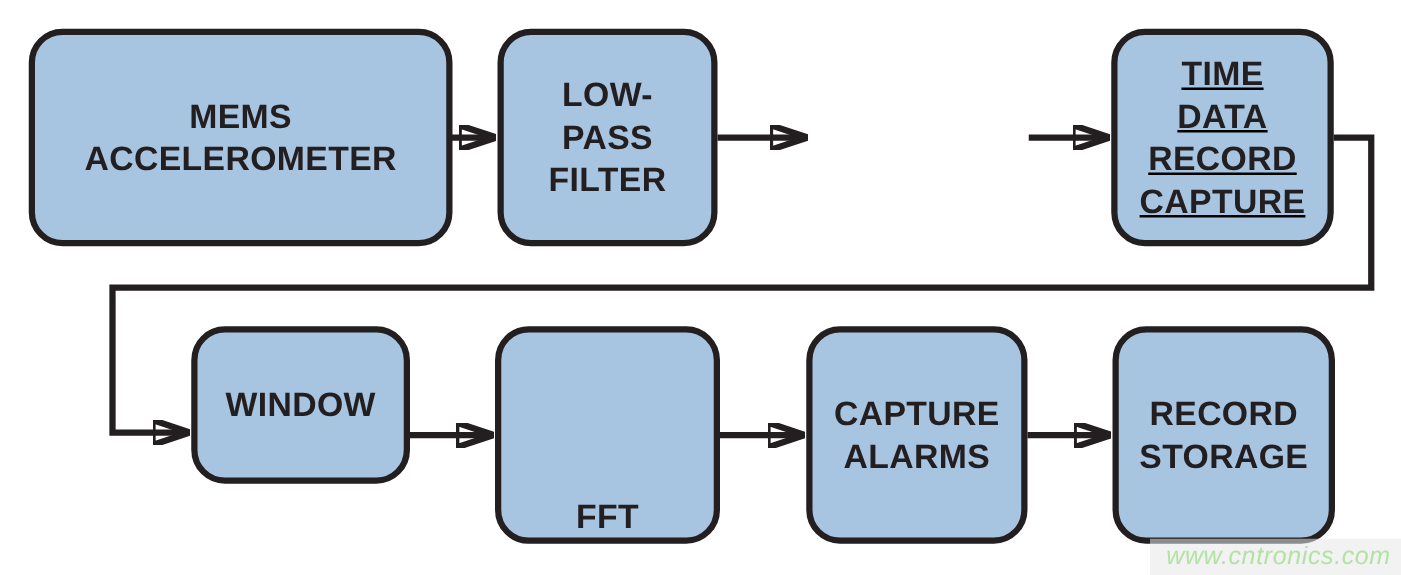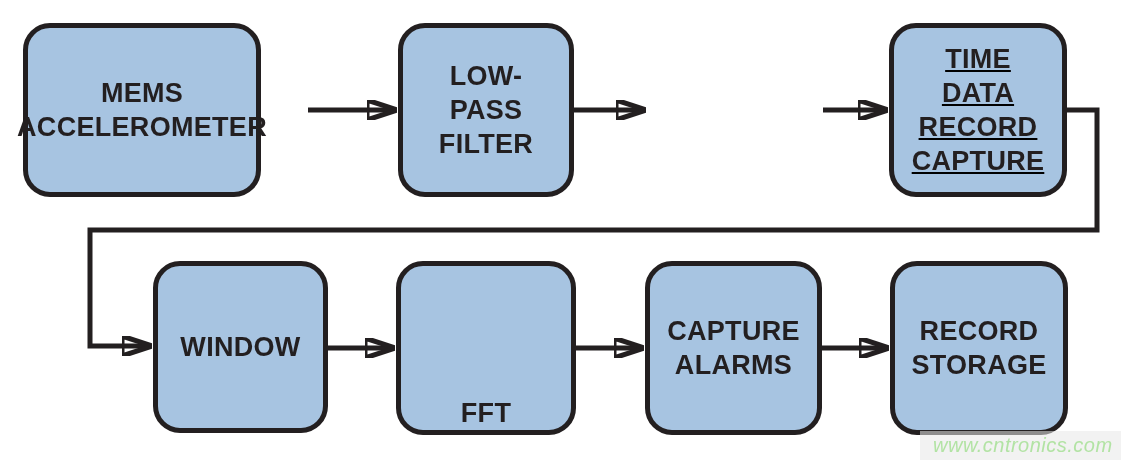--- a/index.html
+++ b/index.html
@@ -43,25 +43,25 @@
   .block-label {
     white-space: pre-line;
     text-align: center;
     font-weight: bold;
     font-size: 27px;
     line-height: 34px;
     color: var(--ink);
     letter-spacing: 0.3px;
   }
   
-  .b1 { left: 23px;  top: 23px;  width: 238px; height: 174px; }
+  .b1 { left: 23px;  top: 23px;  width: 339px; height: 174px; }
   .b2 { left: 398px; top: 23px;  width: 176px; height: 174px; }
   .b3 { left: 647px; top: 23px;  width: 176px; height: 174px; }
   .b4 { left: 889px; top: 23px;  width: 178px; height: 174px; text-decoration: underline; }
-  .b5 { left: 153px; top: 261px; width: 175px; height: 172px; }
+  .b5 { left: 153px; top: 261px; width: 175px; height: 126px; }
   .b6 { left: 396px; top: 261px; width: 180px; height: 174px; align-items: flex-end; }
   .b7 { left: 645px; top: 261px; width: 177px; height: 174px; }
   .b8 { left: 890px; top: 261px; width: 178px; height: 174px; }
 
   .wm-box {
     position: absolute;
     left: 920px; top: 431px;
     width: 201px; height: 29px;
     background: rgba(232,232,232,0.55);
   }

